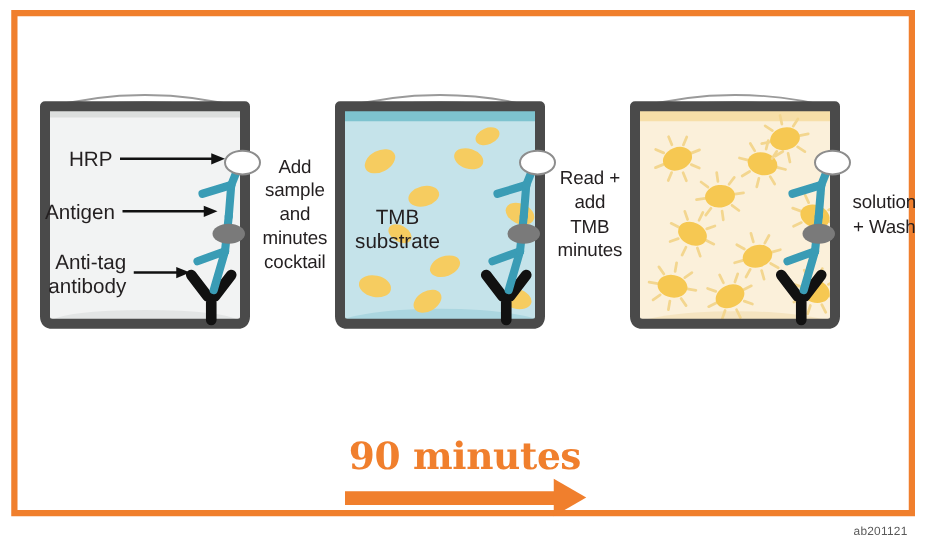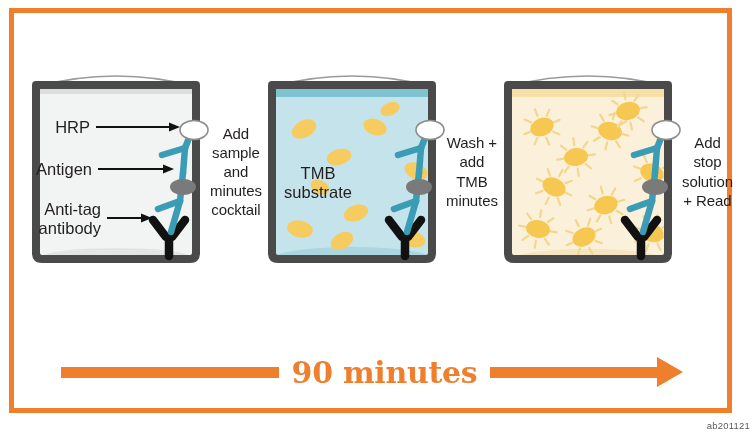--- a/index.html
+++ b/index.html
@@ -62,21 +62,21 @@
   }
   
   .timeline {
     position: absolute;
     left: 22px;
     top: 348px;
     width: 700px;
     height: 48px;
     display: flex;
     align-items: center;
-    justify-content: center;
+    flex-direction: column;
   }
   .tl-bar-left {
     width: 218px;
     height: 11px;
     background: #f07f2d;
   }
   .tl-label {
     font-family: "DejaVu Serif", serif;
     font-weight: bold;
     font-size: 30px;
@@ -98,21 +98,21 @@
     width: 0;
     height: 0;
     border-top: 15px solid transparent;
     border-bottom: 15px solid transparent;
     border-left: 26px solid #f07f2d;
     margin-left: -1px;
   }
   
   .watermark {
     position: absolute;
-    right: 0;
+    right: 24px;
     bottom: 6px;
     font-size: 9.5px;
     color: #595959;
     letter-spacing: 0.2px;
   }
 </style>
 </head>
 <body>
 
 <div id="figure">
@@ -225,21 +225,21 @@
             <path d="M163 87 L169 72" stroke="#3a9cb5" stroke-width="6.5" stroke-linecap="round" fill="none"></path>
           </g>
           <ellipse cx="161" cy="126" rx="13" ry="8" fill="#7a7a7a"></ellipse>
           <ellipse cx="172" cy="69" rx="14" ry="9.5" fill="#ffffff" stroke="#8d8d8d" stroke-width="1.6"></ellipse>
 
           <text x="60" y="118" text-anchor="middle" font-family="Liberation Sans, sans-serif" font-size="16.5" fill="#231f20">TMB</text>
           <text x="60" y="137" text-anchor="middle" font-family="Liberation Sans, sans-serif" font-size="16.5" fill="#231f20">substrate</text>
         </svg>
       </div>
       <div class="caption">
-        <div>Wash + add</div>
+        <div>Read + add</div>
         <div>TMB minutes</div>
       </div>
     </div>
 
     <div class="panel">
       <div class="well-wrap">
         <svg class="well-svg" width="188" height="208" viewBox="0 0 188 208">
           <defs>
             <clipPath id="clip3">
               <path d="M14 24 L174 24 L174 192 Q174 198 168 198 L20 198 Q14 198 14 192 Z"></path>
@@ -292,22 +292,21 @@
             <path d="M158 140 L161 112" stroke="#3a9cb5" stroke-width="6.5" stroke-linecap="round" fill="none"></path>
             <path d="M161 112 L163 87" stroke="#3a9cb5" stroke-width="6.5" stroke-linecap="round" fill="none"></path>
             <path d="M163 87 L140 94" stroke="#3a9cb5" stroke-width="6.5" stroke-linecap="round" fill="none"></path>
             <path d="M163 87 L169 72" stroke="#3a9cb5" stroke-width="6.5" stroke-linecap="round" fill="none"></path>
           </g>
           <ellipse cx="161" cy="126" rx="13" ry="8" fill="#7a7a7a"></ellipse>
           <ellipse cx="172" cy="69" rx="14" ry="9.5" fill="#ffffff" stroke="#8d8d8d" stroke-width="1.6"></ellipse>
         </svg>
       </div>
       <div class="caption">
-        <div>Add stop</div>
-        <div>solution + Read</div>
+        <div>solution + Wash</div>
       </div>
     </div>
 
   </div>
 
   <div class="timeline">
     <div class="tl-bar-left"></div>
     <div class="tl-label">90 minutes</div>
     <div class="tl-arrow-right">
       <div class="tl-bar-right"></div>

